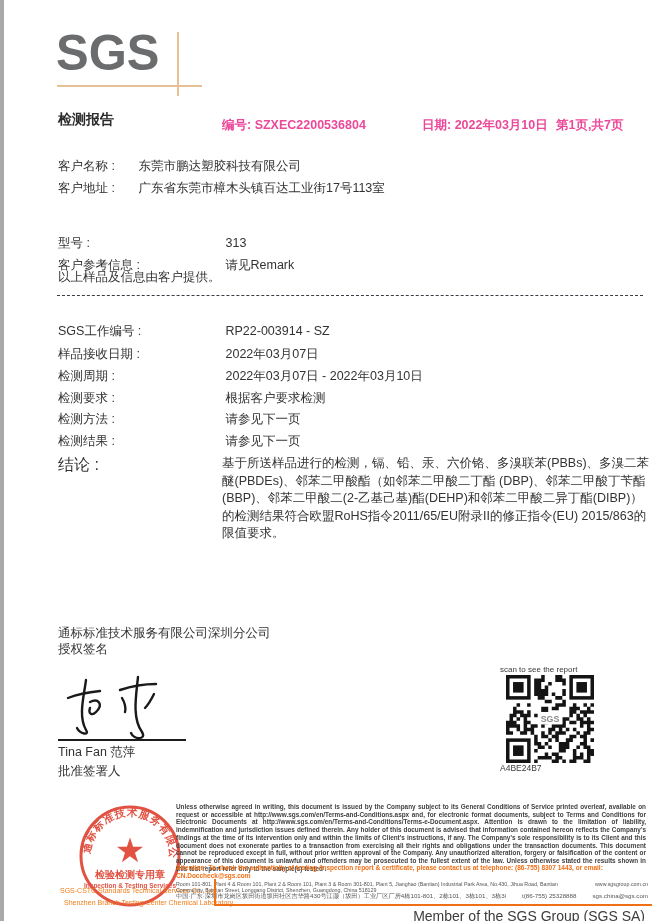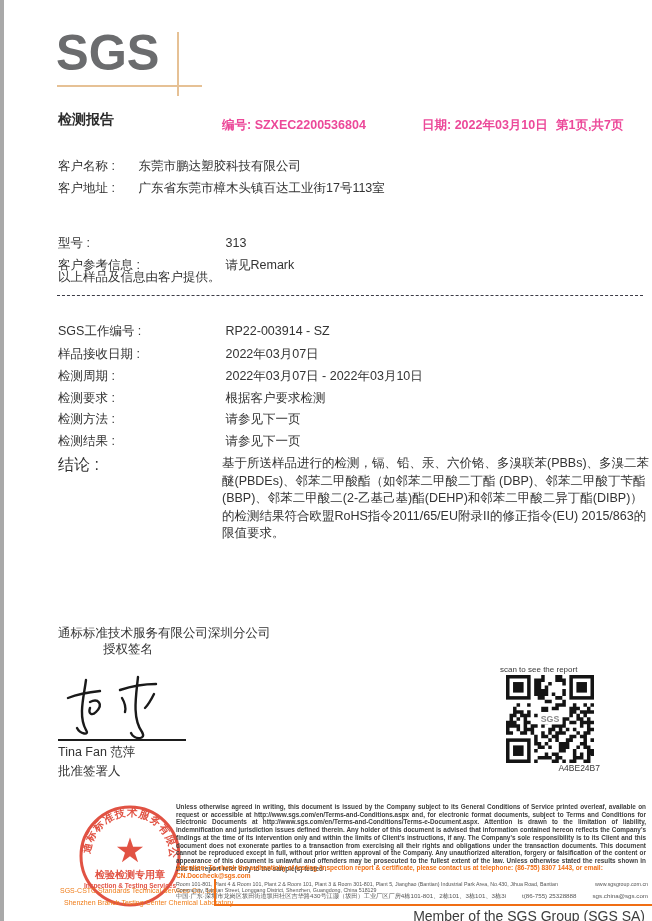--- a/index.html
+++ b/index.html
@@ -25,29 +25,29 @@
   .w77{width:77px;}
   .w164{width:164px;}
   .val{color:#333;}
 
   .dashed-sep{left:57px;top:295px;width:586px;border-top:1.5px dashed #3c3c46;}
 
   .concl-lbl{left:58px;top:455px;font-size:16px;}
   .concl-txt{left:222px;top:455px;width:428px;font-size:12.5px;line-height:17.5px;color:#333;}
 
   .sig-company{left:58px;top:625px;font-size:12.5px;}
-  .sig-auth{left:58px;top:641px;font-size:12.5px;margin-left:45px;}
+  .sig-auth{left:58px;top:641px;font-size:12.5px;}
   .sig-img{left:62px;top:672px;}
   .sig-line{left:58px;top:739px;width:128px;height:2px;background:#1d1d1d;}
   .sig-name{left:58px;top:744px;font-size:12.5px;}
   .sig-role{left:58px;top:763px;font-size:12.5px;}
 
   .qr-caption{left:500px;top:665px;width:100px;text-align:left;font-size:8px;color:#3a3a3a;}
   .qr-box{left:506px;top:675px;}
-  .qr-code-text{left:500px;top:763px;width:100px;text-align:right;font-size:8.5px;color:#3a3a3a;}
+  .qr-code-text{left:500px;top:763px;width:100px;text-align:left;font-size:8.5px;color:#3a3a3a;}
 
   
   .stamp{left:74px;top:800px;}
   .stamp-en1{left:60px;top:887px;font-size:7px;color:#ef7d1a;white-space:nowrap;}
   .stamp-en2{left:64px;top:899px;font-size:7px;color:#ef7d1a;white-space:nowrap;}
 
   .disclaimer{left:176px;top:803px;width:470px;font-size:6.4px;line-height:7.7px;color:#3f3f3f;text-align:justify;font-weight:600;}
   .attention{left:176px;top:864px;width:470px;font-size:6.5px;line-height:7.8px;color:#f06e14;font-weight:bold;}
   .addr-row1{left:176px;top:881px;width:472px;display:flex;justify-content:space-between;font-size:5.3px;color:#555;}
   .addr-row2{left:176px;top:892px;width:472px;display:flex;justify-content:space-between;font-size:6.2px;color:#555;}

